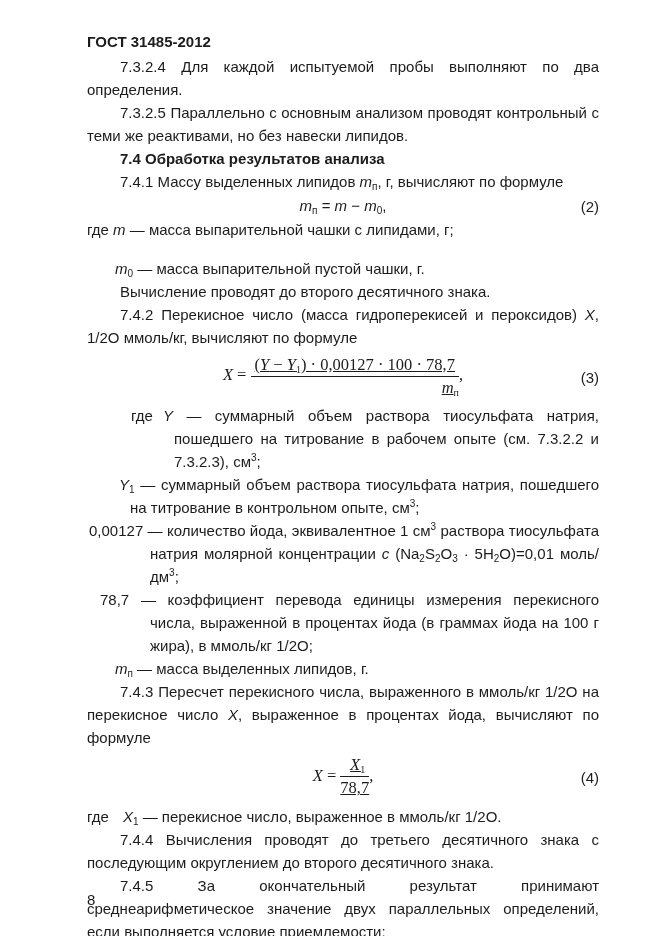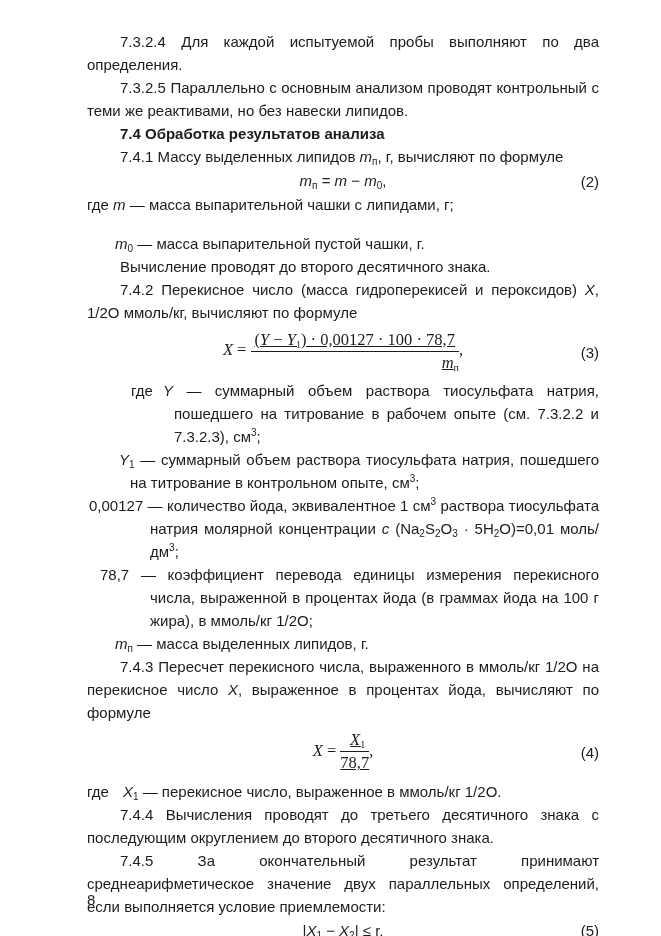--- a/index.html
+++ b/index.html
@@ -41,20 +41,21 @@
   .def-787      { padding-left: 63px; text-indent: -50px; }
   .def-mp       { padding-left: 28px; }
   .def-m0       { padding-left: 28px; margin-top: 16px; }
   .page-number { position: absolute; left: 87px; top: 888px; }
 </style>
 </head>
 <body>
 
 <div class="page">
 
+  <p class="doc-header">ГОСТ 31485-2012</p>
 
   <p class="para">7.3.2.4 Для каждой испытуемой пробы выполняют по два определения.</p>
 
   <p class="para">7.3.2.5 Параллельно с основным анализом проводят контрольный с теми же реактивами, но без навески липидов.</p>
 
   <p class="heading">7.4 Обработка результатов анализа</p>
 
   <p class="para"><span>7.4.1 Массу выделенных липидов </span><span class="it">m</span><sub>п</sub><span>, г, вычисляют по формуле</span></p>
 
   <div class="formula-row"><span class="f-sans"><span class="it">m</span><sub>п</sub><span> = </span><span class="it">m</span><span> − </span><span class="it">m</span><sub>0</sub><span>,</span></span><span class="formula-number">(2)</span></div>

